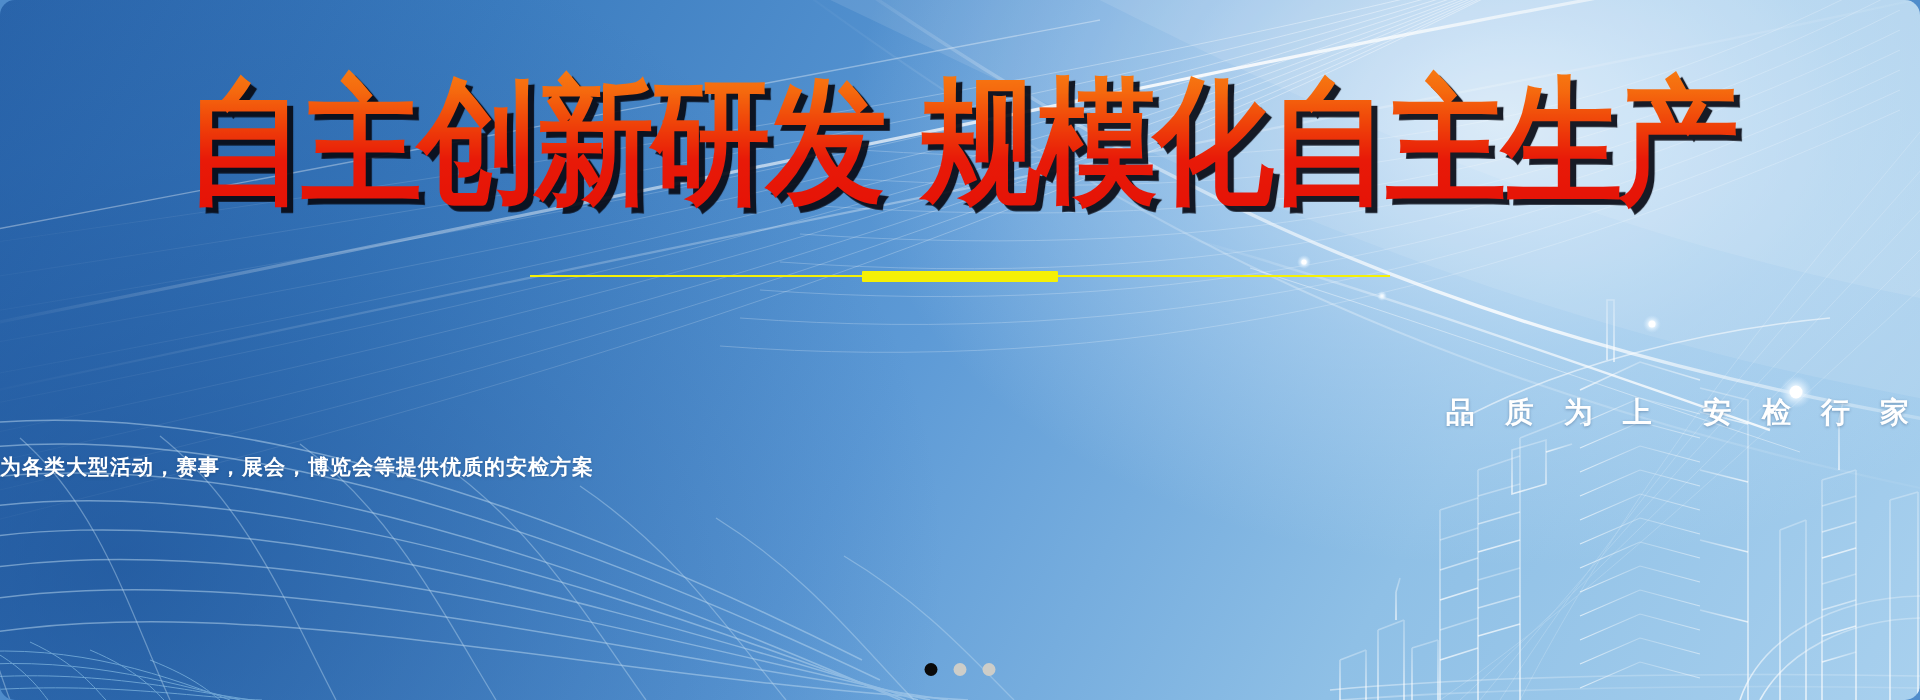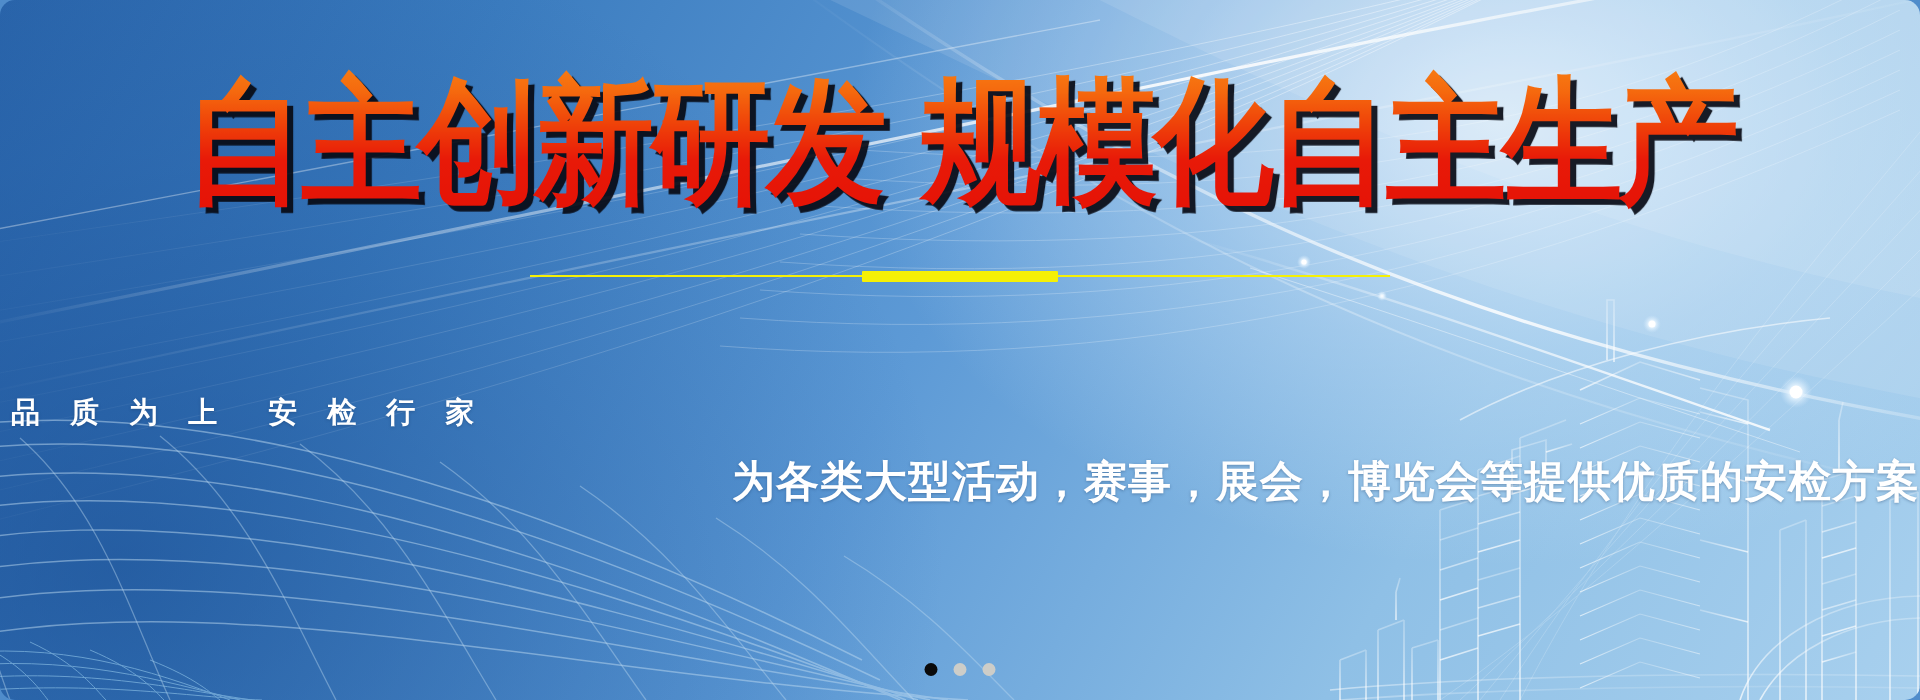--- a/index.html
+++ b/index.html
@@ -75,35 +75,35 @@
   .divider .nub{
     position:relative;
     width:196px; height:11px;
     background:#f5f006;
     border-radius:1px;
   }
 
   .sub1{
     position:absolute;
     top:393px; left:0; right:0;
-    text-align:left;
+    text-align:right;
     color:#ffffff;
     font-size:29px;
     font-weight:bold;
     letter-spacing:11px;
     text-indent:11px;
     text-shadow:0 1px 3px rgba(20,50,90,.35);
   }
 
   .sub2{
     position:absolute;
     top:453px; left:0; right:0;
-    text-align:right;
+    text-align:left;
     color:#ffffff;
-    font-size:43px;
+    font-size:21px;
     font-weight:bold;
     letter-spacing:1px;
     text-shadow:0 1px 3px rgba(20,50,90,.35);
   }
 
   .dots{
     position:absolute;
     bottom:24px; left:50%;
     transform:translateX(-50%);
     display:flex; gap:16px; align-items:center;

